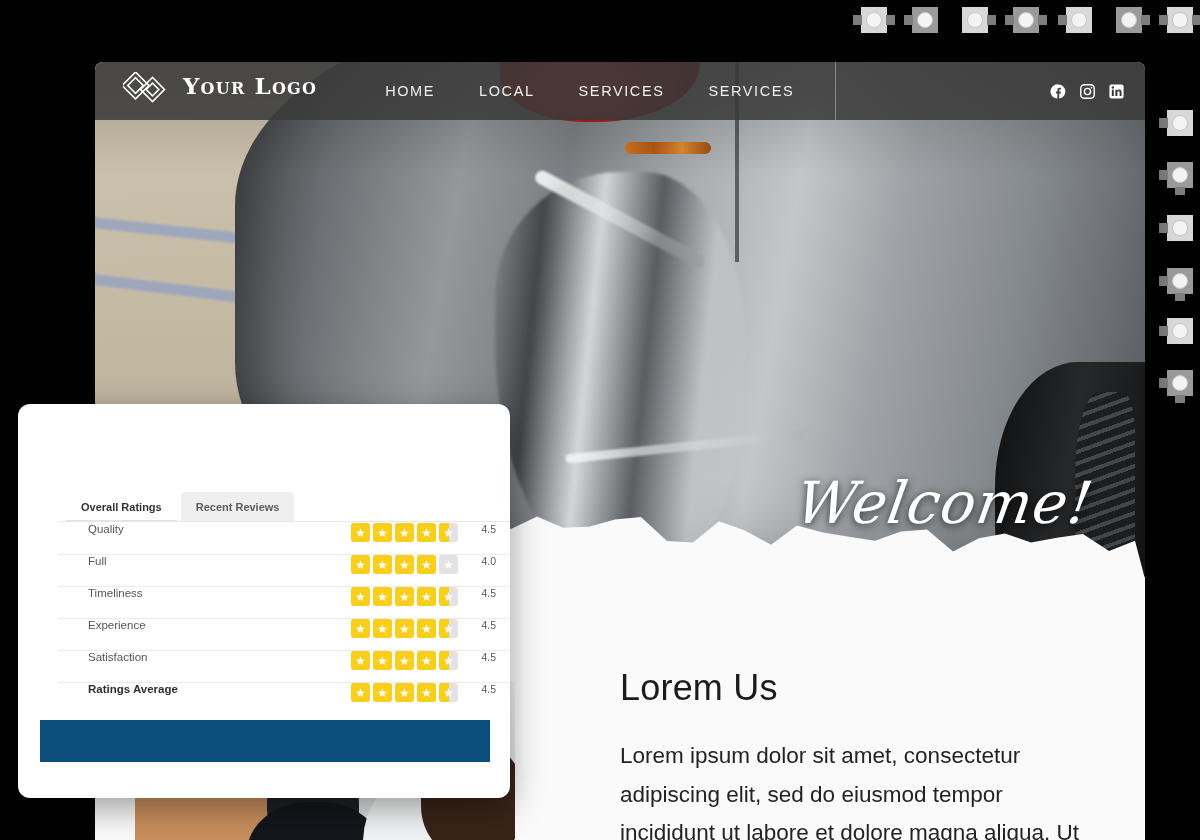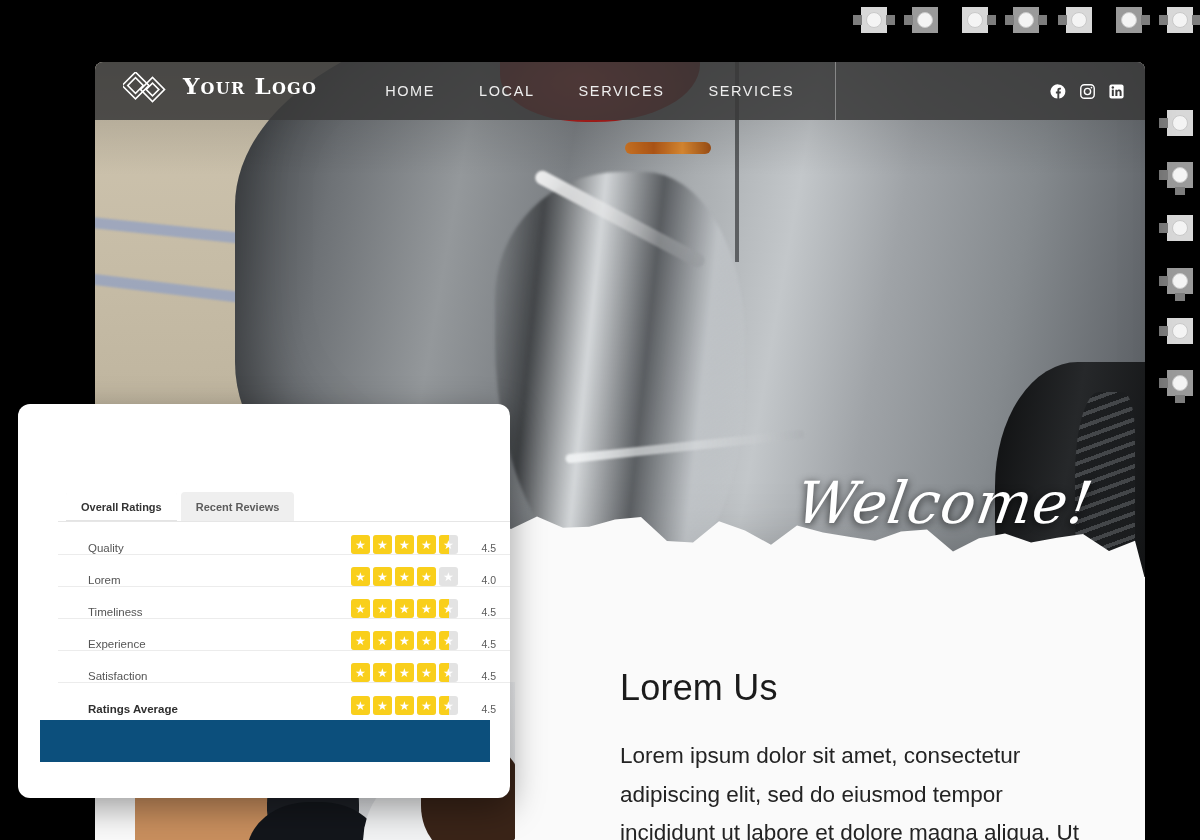--- a/index.html
+++ b/index.html
@@ -187,21 +187,21 @@
   .w-tab {
     padding: 9px 15px 8px; font-size: 11px; font-weight: bold; color: #4a4a4a;
     border-radius: 4px 4px 0 0; cursor: pointer; white-space: nowrap;
   }
   .w-tab.active { background: #fff; color: #333; box-shadow: 0 -1px 0 #e4e4e4 inset; }
   .w-tab.idle { background: #efefef; color: #5c5c5c; }
   .w-tabline { position: absolute; left: 40px; top: 117px; width: 452px; height: 1px; background: #e6e6e6; }
 
   .w-rows { position: absolute; left: 40px; top: 119px; width: 452px; }
   .w-row {
-    height: 32px; display: flex; align-items: flex-end;
+    height: 32px; display: flex; align-items: flex-start;
     border-bottom: 1px solid #ececec; padding: 0 14px 0 30px;
   }
   .w-row:last-child { border-bottom: none; }
   .w-label { flex: 1; font-size: 11.5px; color: #555; }
   .w-row.total .w-label { font-weight: bold; color: #2f2f2f; }
   .w-stars { display: flex; gap: 3px; margin-right: 14px; }
   .star { width: 19px; height: 19px; border-radius: 3px; position: relative; overflow: hidden; background: #e3e3e3; }
   .star .fill { position: absolute; left: 0; top: 0; height: 100%; background: #f9cf1b; }
   .star .glyph {
     position: absolute; inset: 0; display: flex; align-items: center; justify-content: center;
@@ -413,21 +413,21 @@
               <span class="glyph">★</span>
             </span>
             <span class="star">
               <span class="fill" style="width:50%"></span>
               <span class="glyph">★</span>
             </span>
           </div>
           <div class="w-val">4.5</div>
         </div>
         <div class="w-row">
-          <div class="w-label">Lorem</div>
+          <div class="w-label">Full</div>
           <div class="w-stars">
             <span class="star">
               <span class="fill" style="width:100%"></span>
               <span class="glyph">★</span>
             </span>
             <span class="star">
               <span class="fill" style="width:100%"></span>
               <span class="glyph">★</span>
             </span>
             <span class="star">

